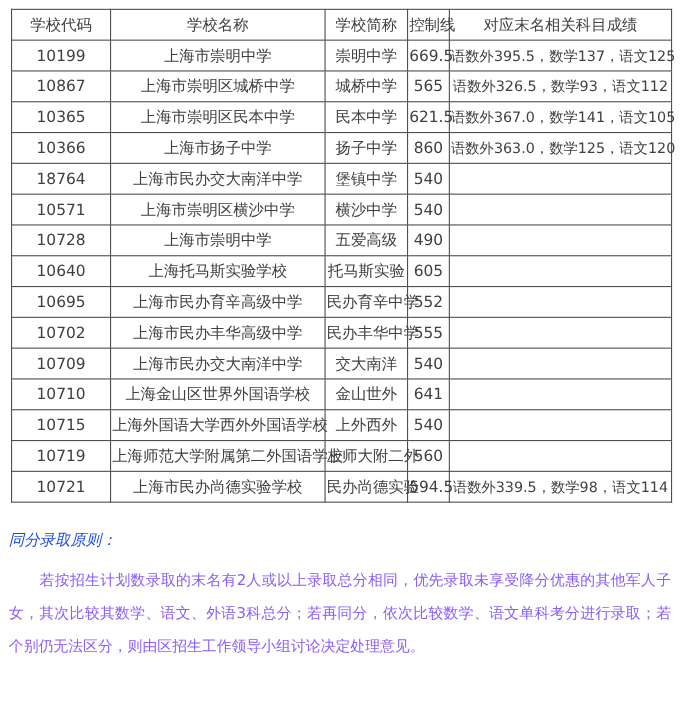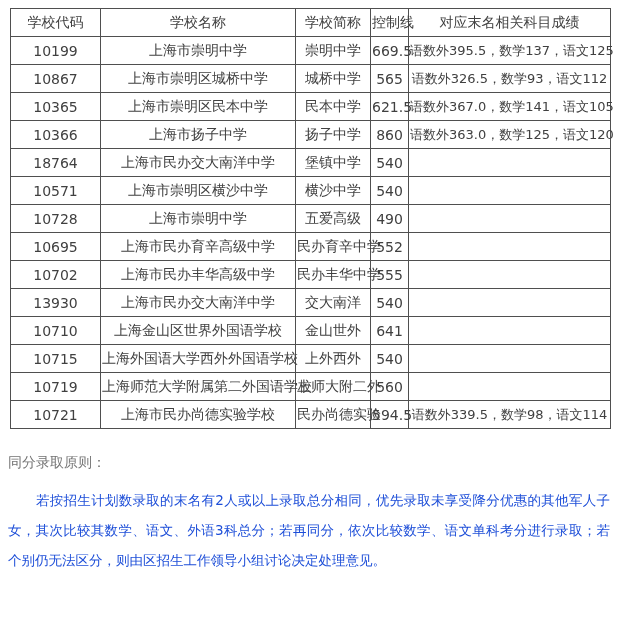--- a/index.html
+++ b/index.html
@@ -45,28 +45,29 @@
   }
   table.scores td.c4 {
     font-size: 13px;
   }
   .notes {
     margin: 25px 8px 0 8px;
     width: 602px;
   }
   .notes-title {
     font-size: 14px;
-    color: #737373;
+    color: #1d4ed8;
+    font-style: italic;
   }
   .notes-paragraph {
     margin: 13px 0 0 0;
     font-size: 13.5px;
     line-height: 30px;
     text-indent: 28px;
-    color: #1d4ed8;
+    color: #8b5cf6;
     text-align: justify;
     text-justify: inter-ideograph;
   }
 </style>
 </head>
 <body>
 
 <div class="page">
 
   <table class="scores">
@@ -130,35 +131,42 @@
           <td class="c4"></td>
         </tr>
         <tr>
           <td class="c0">10728</td>
           <td class="c1">上海市崇明中学</td>
           <td class="c2">五爱高级</td>
           <td class="c3">490</td>
           <td class="c4"></td>
         </tr>
         <tr>
+          <td class="c0">10640</td>
+          <td class="c1">上海托马斯实验学校</td>
+          <td class="c2">托马斯实验</td>
+          <td class="c3">605</td>
+          <td class="c4"></td>
+        </tr>
+        <tr>
           <td class="c0">10695</td>
           <td class="c1">上海市民办育辛高级中学</td>
           <td class="c2">民办育辛中学</td>
           <td class="c3">552</td>
           <td class="c4"></td>
         </tr>
         <tr>
           <td class="c0">10702</td>
           <td class="c1">上海市民办丰华高级中学</td>
           <td class="c2">民办丰华中学</td>
           <td class="c3">555</td>
           <td class="c4"></td>
         </tr>
         <tr>
-          <td class="c0">13930</td>
+          <td class="c0">10709</td>
           <td class="c1">上海市民办交大南洋中学</td>
           <td class="c2">交大南洋</td>
           <td class="c3">540</td>
           <td class="c4"></td>
         </tr>
         <tr>
           <td class="c0">10710</td>
           <td class="c1">上海金山区世界外国语学校</td>
           <td class="c2">金山世外</td>
           <td class="c3">641</td>

